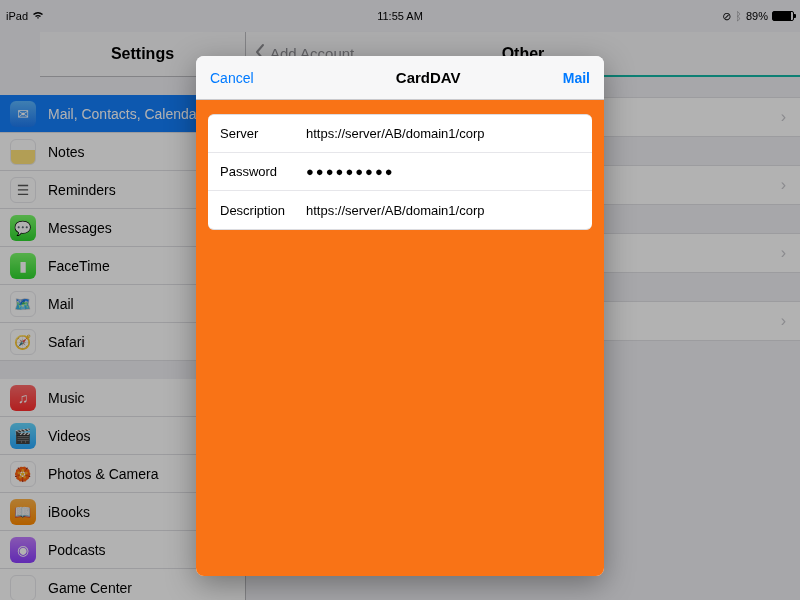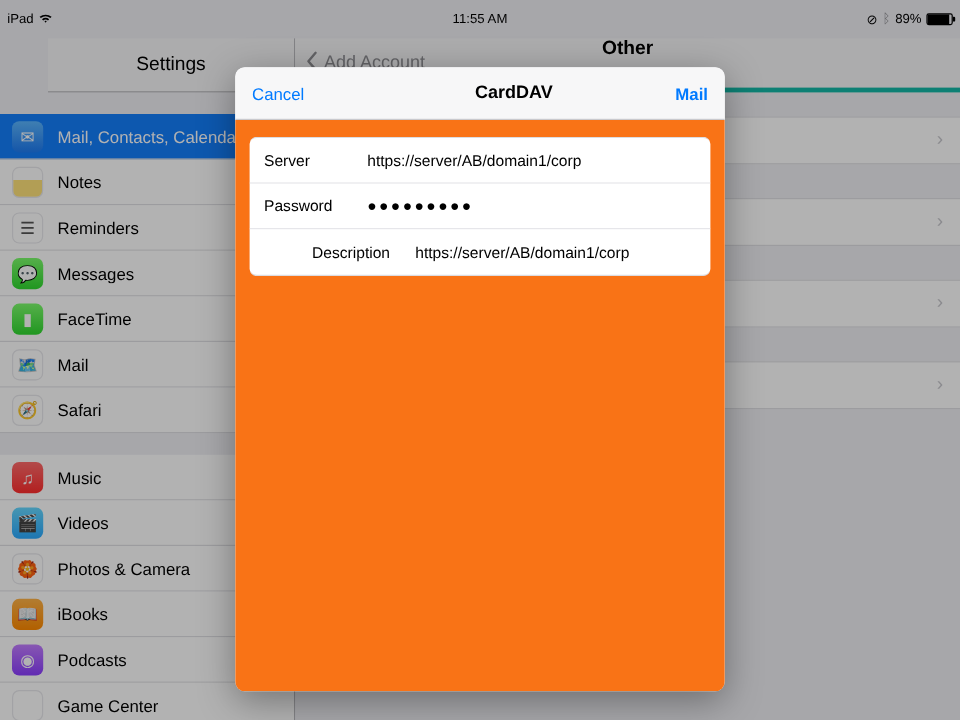--- a/index.html
+++ b/index.html
@@ -10,51 +10,51 @@
   .status-left { display: flex; align-items: center; gap: 4px; }
   .status-center { position: absolute; left: 50%; transform: translateX(-50%); font-weight: 500; font-size:11px;}
   .status-right { display: flex; align-items: center; gap: 4px; }
   .battery { width: 22px; height: 10px; border: 1px solid #000; border-radius: 2px; position: relative; }
   .battery::after { content:""; position:absolute; right:-3px; top:2px; width:2px; height:4px; background:#000; border-radius:0 1px 1px 0;}
   .battery-fill { background:#000; height:100%; width:89%; }
 
   
   .split { display:flex; height: calc(100% - 16px); }
   .sidebar { width: 246px; background:#efeff4; border-right:1px solid #bcbcc0; display:flex; flex-direction:column;}
-  .sidebar-header { height: 45px; display:flex; align-items:center; justify-content:center; border-bottom:1px solid #bcbcc0; font-weight:400; font-size:16px; background:#f7f7f8;margin-left:40px;}
+  .sidebar-header { height: 45px; display:flex; align-items:center; justify-content:center; border-bottom:1px solid #bcbcc0; font-weight:700; font-size:16px; background:#f7f7f8;margin-left:40px;}
   .sb-list { flex:1; overflow:hidden; }
   .sb-group-gap { height: 18px; }
   .sb-item { display:flex; align-items:center; height:38px; padding-left:10px; gap:12px; background:#fff; border-bottom:1px solid #e0e0e4; font-size:14px; white-space:nowrap; overflow:hidden;}
   .sb-item.selected { background:#147efb; color:#fff; }
   .sb-icon { width:26px; height:26px; border-radius:6px; flex-shrink:0; display:flex; align-items:center; justify-content:center; font-size:14px; color:#fff;}
   .sb-label { overflow:hidden; text-overflow:ellipsis; }
 
   
   .detail { flex:1; background:#efeff4; display:flex; flex-direction:column;}
-  .detail-header { height:45px; display:flex; border-bottom:4px solid #14b8a6; position:relative; background:#f7f7f8;}
+  .detail-header { height:45px; display:flex; align-items:center; border-bottom:2px solid #14b8a6; position:relative; background:#f7f7f8;}
   .back { display:flex; align-items:center; gap:4px; color:#8e8e93; font-size:15px; padding-left:8px;}
   .back svg { width:12px; height:18px; }
   .detail-title { position:absolute; left:50%; transform:translateX(-50%); font-weight:600; font-size:16px;}
   .detail-body { flex:1; padding-top:20px;}
   .cell { background:#fff; border-top:1px solid #e0e0e4; border-bottom:1px solid #e0e0e4; height:40px; margin-bottom:28px; display:flex; align-items:center; padding:0 14px; justify-content:space-between;}
   .chev { color:#c7c7cc; }
 
   
   .dim { position:absolute; inset:0; background:rgba(0,0,0,0.30); }
 
   
   .modal { position:absolute; top:56px; left:50%; transform:translateX(-50%); width:408px; height:520px; background:#f7f7f8; border-radius:8px; box-shadow:0 8px 30px rgba(0,0,0,0.35); overflow:hidden; display:flex; flex-direction:column;}
   .modal-header { height:44px; border-bottom:1px solid #c9c9cd; display:flex; align-items:center; justify-content:space-between; padding:0 14px; background:#f7f7f8;}
   .modal-header .btn { color:#007aff; font-size:14px; }
   .modal-header .btn.bold { font-weight:600; }
   .modal-title { font-weight:600; font-size:15px;margin-left:40px;}
   .modal-body { flex:1; background:#f97316; padding-top:14px;}
   .form { background:#fff; border-top:1px solid #dcdce0; border-bottom:1px solid #dcdce0; margin:0 12px; border-radius:6px; overflow:hidden;}
   .row { display:flex; align-items:center; height:38px; padding:0 12px; border-bottom:1px solid #e6e6ea;}
-  .row:last-child { border-bottom:none;margin-left:40px;}
+  .row:last-child { border-bottom:none;}
   .row-label { width:86px; font-size:13px; color:#000;}
   .row-value { flex:1; font-size:13px; color:#000; border:none; outline:none; background:transparent;}
   .row-value.pwd { letter-spacing:2px; }
 
   
   .ic-mail{background:linear-gradient(#5bb6ff,#1e7bf2);} 
   .ic-notes{background:linear-gradient(#fff 40%,#ffe27a 40%); color:#a07b00; border:1px solid #e8e8ec;}
   .ic-rem{background:#fff; border:1px solid #e8e8ec; color:#555;}
   .ic-msg{background:linear-gradient(#7cfb6b,#2fd82f);} 
   .ic-ft{background:linear-gradient(#7cfb6b,#2fd82f);} 

